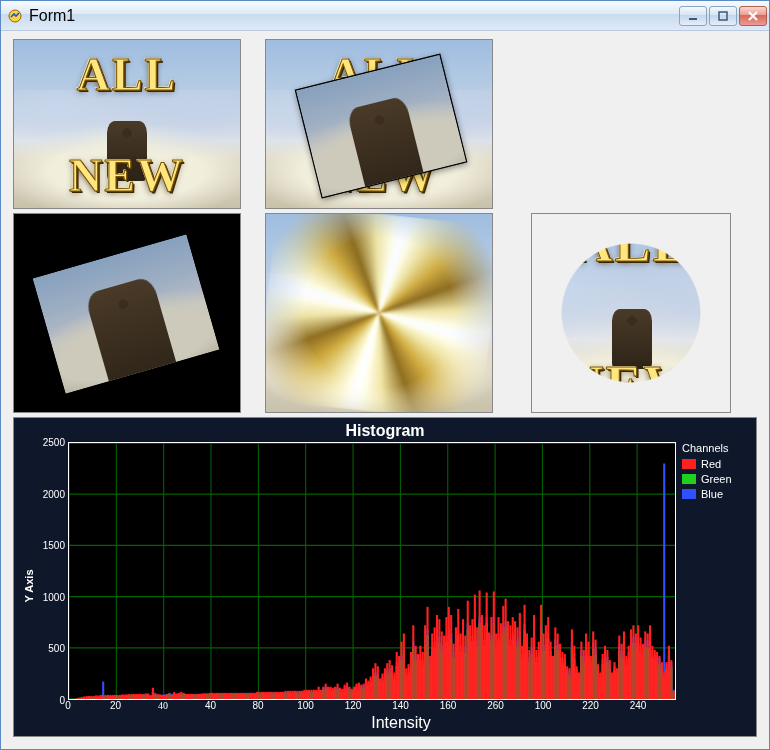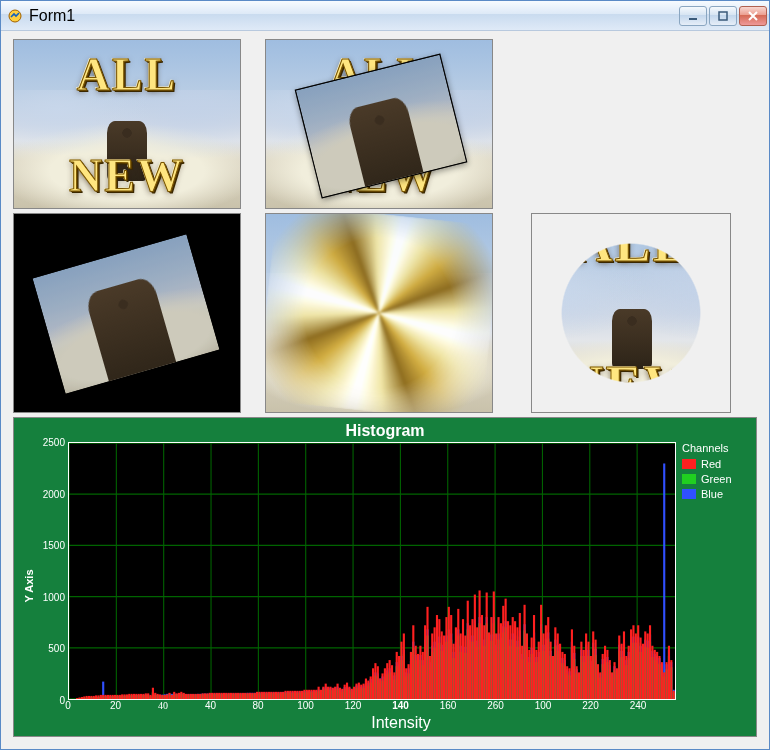--- a/index.html
+++ b/index.html
@@ -170,21 +170,21 @@
     box-shadow: inset -14px -14px 34px rgba(0,0,0,.4), inset 14px 14px 34px rgba(255,255,255,.3);
   }
   .sphere-mask {
     position:absolute; inset:0;
     -webkit-mask: radial-gradient(circle at 50% 50%, #000 0 49%, rgba(0,0,0,0) 50%);
             mask: radial-gradient(circle at 50% 50%, #000 0 49%, rgba(0,0,0,0) 50%);
   }
   
   .hist-panel {
     flex:1;
-    background:#15803d;
+    background:#0f172a;
     border:1px solid #888;
     position:relative;
     min-height:266px;
     padding: 4px 6px 4px 6px;
   }
   .hist-title {
     color:#fff; text-align:center; font-size:16px; font-weight:700;
     font-family: Arial, sans-serif;
     margin-bottom:2px;
   }
@@ -1129,21 +1129,21 @@
           <div class="xticks-row">
               <div class="spacer"></div>
               <div class="xtick-area" id="xticks">
                 <div class="xtick" style="left: 0%;">0</div>
                 <div class="xtick" style="left: 7.8125%;">20</div>
                 <div class="xtick" style="left: 15.625%; font-family: Liberation Serif, serif;">40</div>
                 <div class="xtick" style="left: 23.4375%;">40</div>
                 <div class="xtick" style="left: 31.25%;">80</div>
                 <div class="xtick" style="left: 39.0625%;">100</div>
                 <div class="xtick" style="left: 46.875%;">120</div>
-                <div class="xtick" style="left: 54.6875%; font-weight: bold;">140</div>
+                <div class="xtick" style="left: 54.6875%;">140</div>
                 <div class="xtick" style="left: 62.5%;">160</div>
                 <div class="xtick" style="left: 70.3125%;">260</div>
                 <div class="xtick" style="left: 78.125%;">100</div>
                 <div class="xtick" style="left: 85.9375%;">220</div>
                 <div class="xtick" style="left: 93.75%;">240</div>
               </div>
               <div style="width:74px"></div>
             </div>
           <div class="xlabel-row"><span class="xlabel">Intensity</span></div>
         </div>

